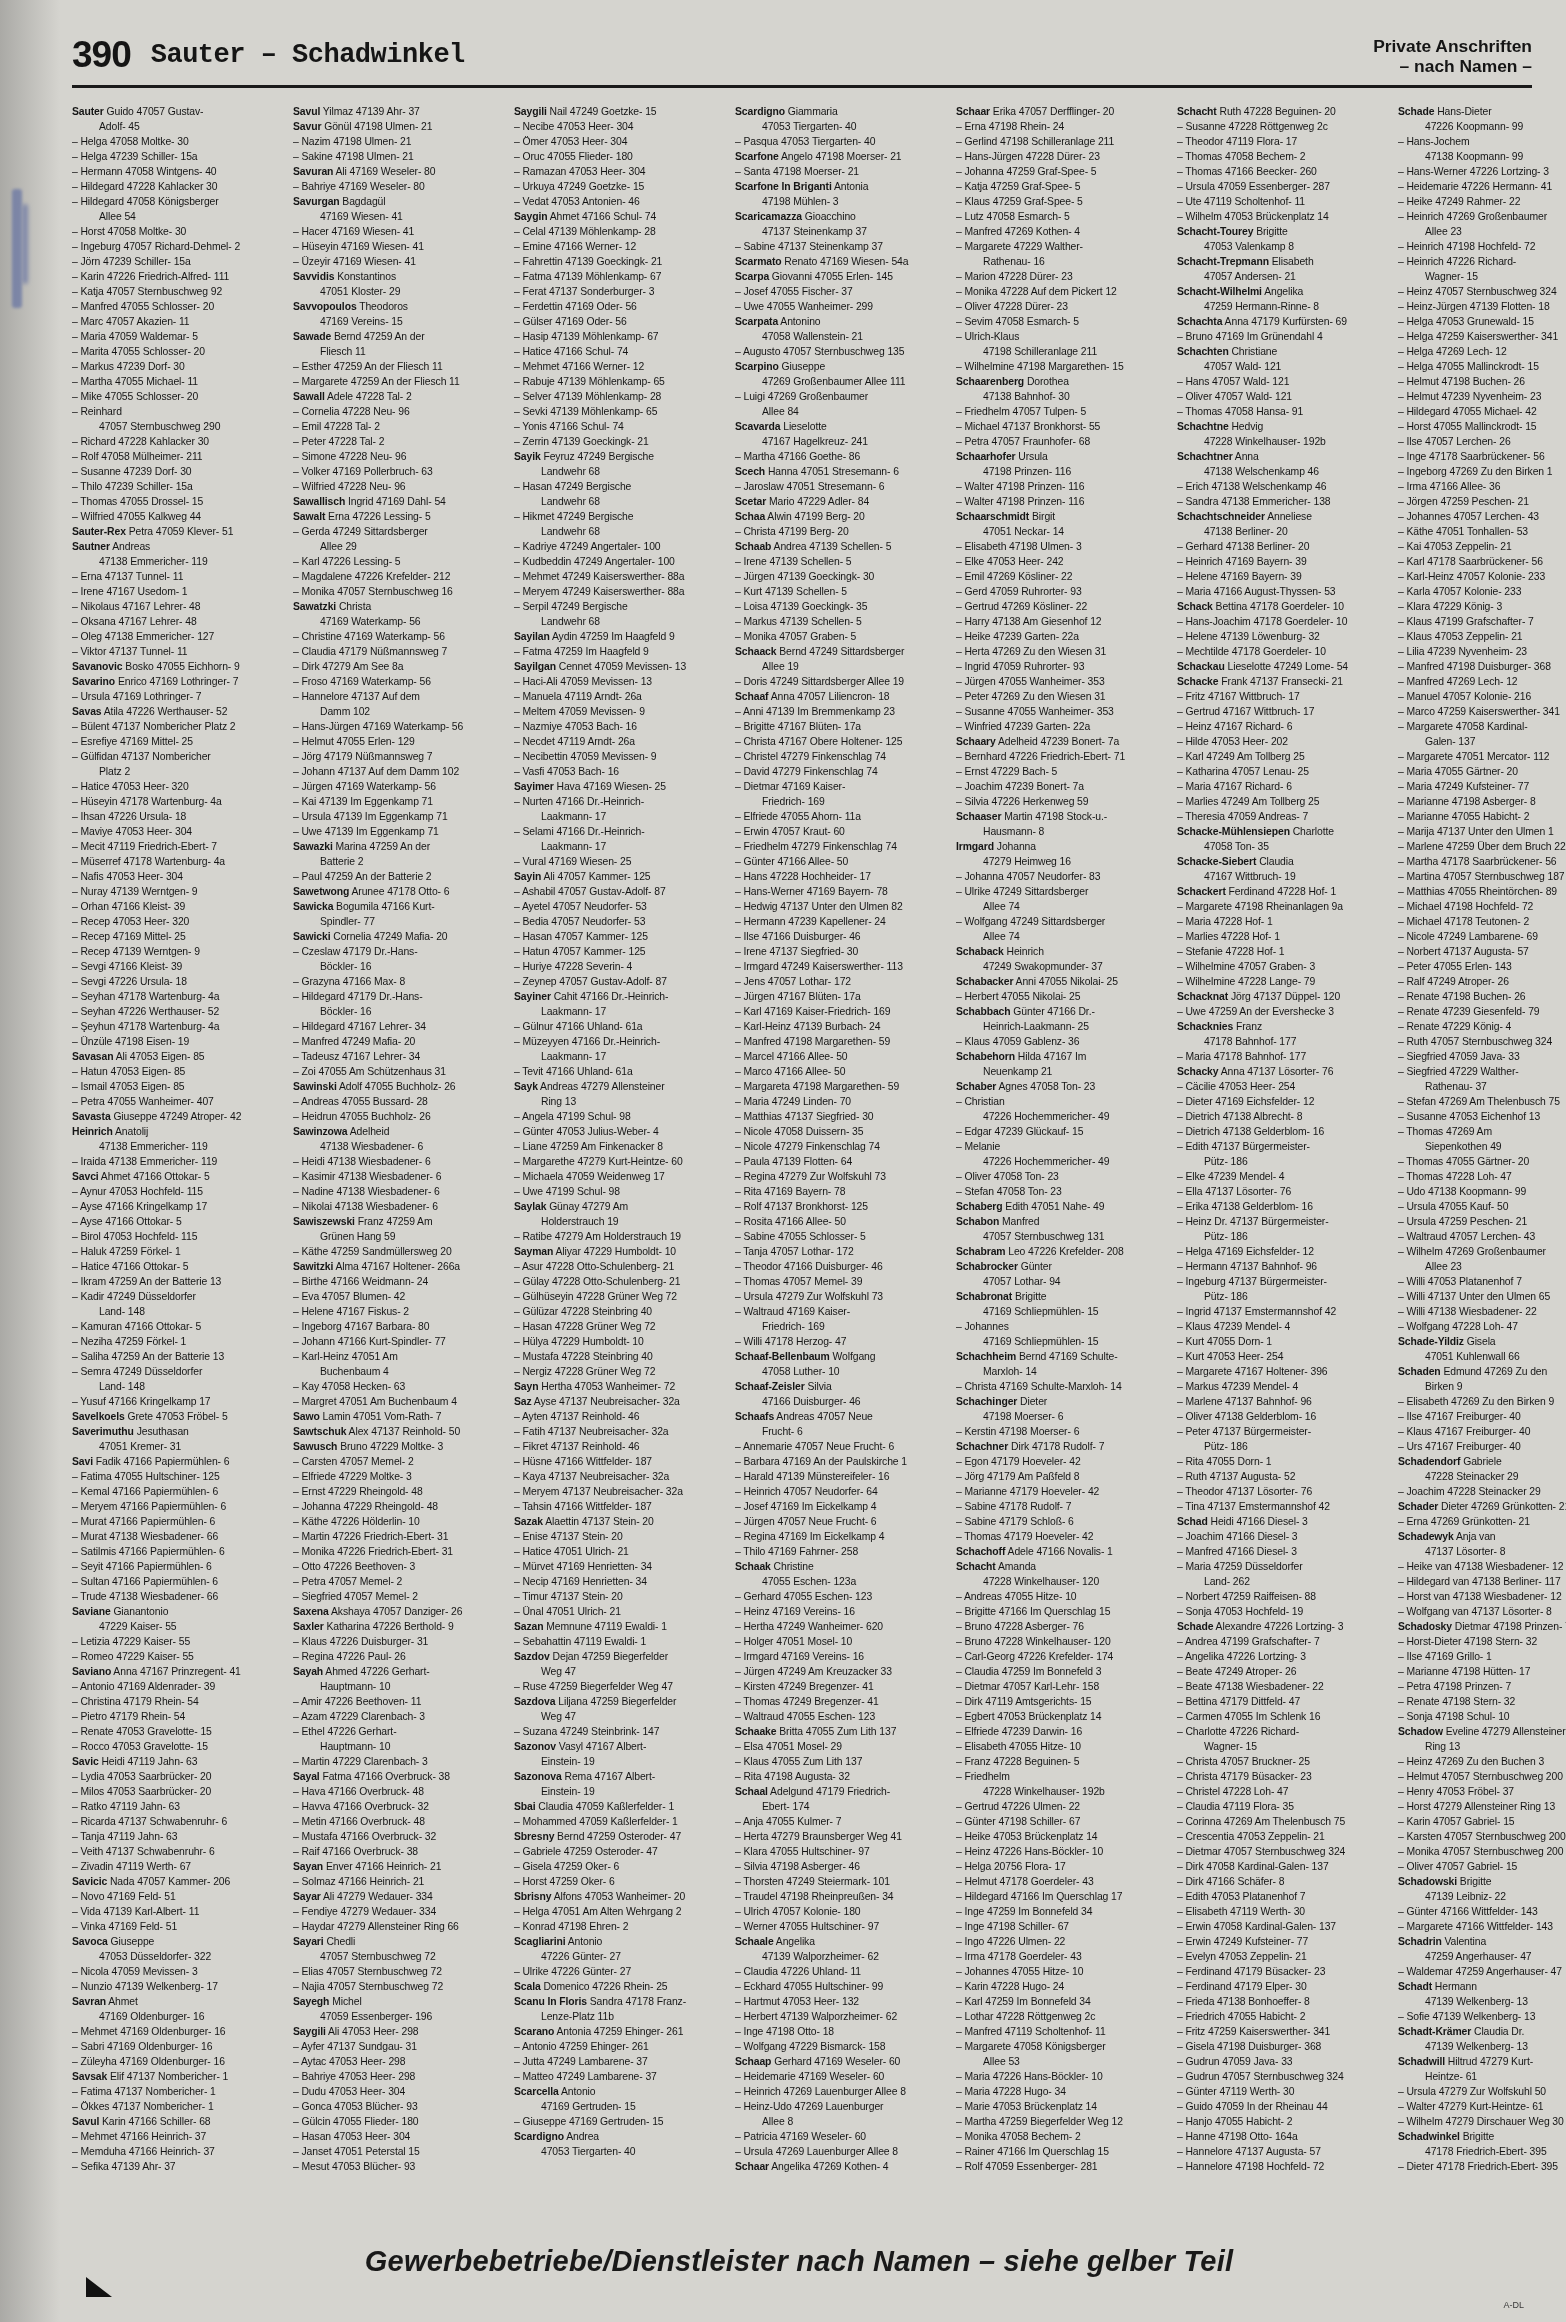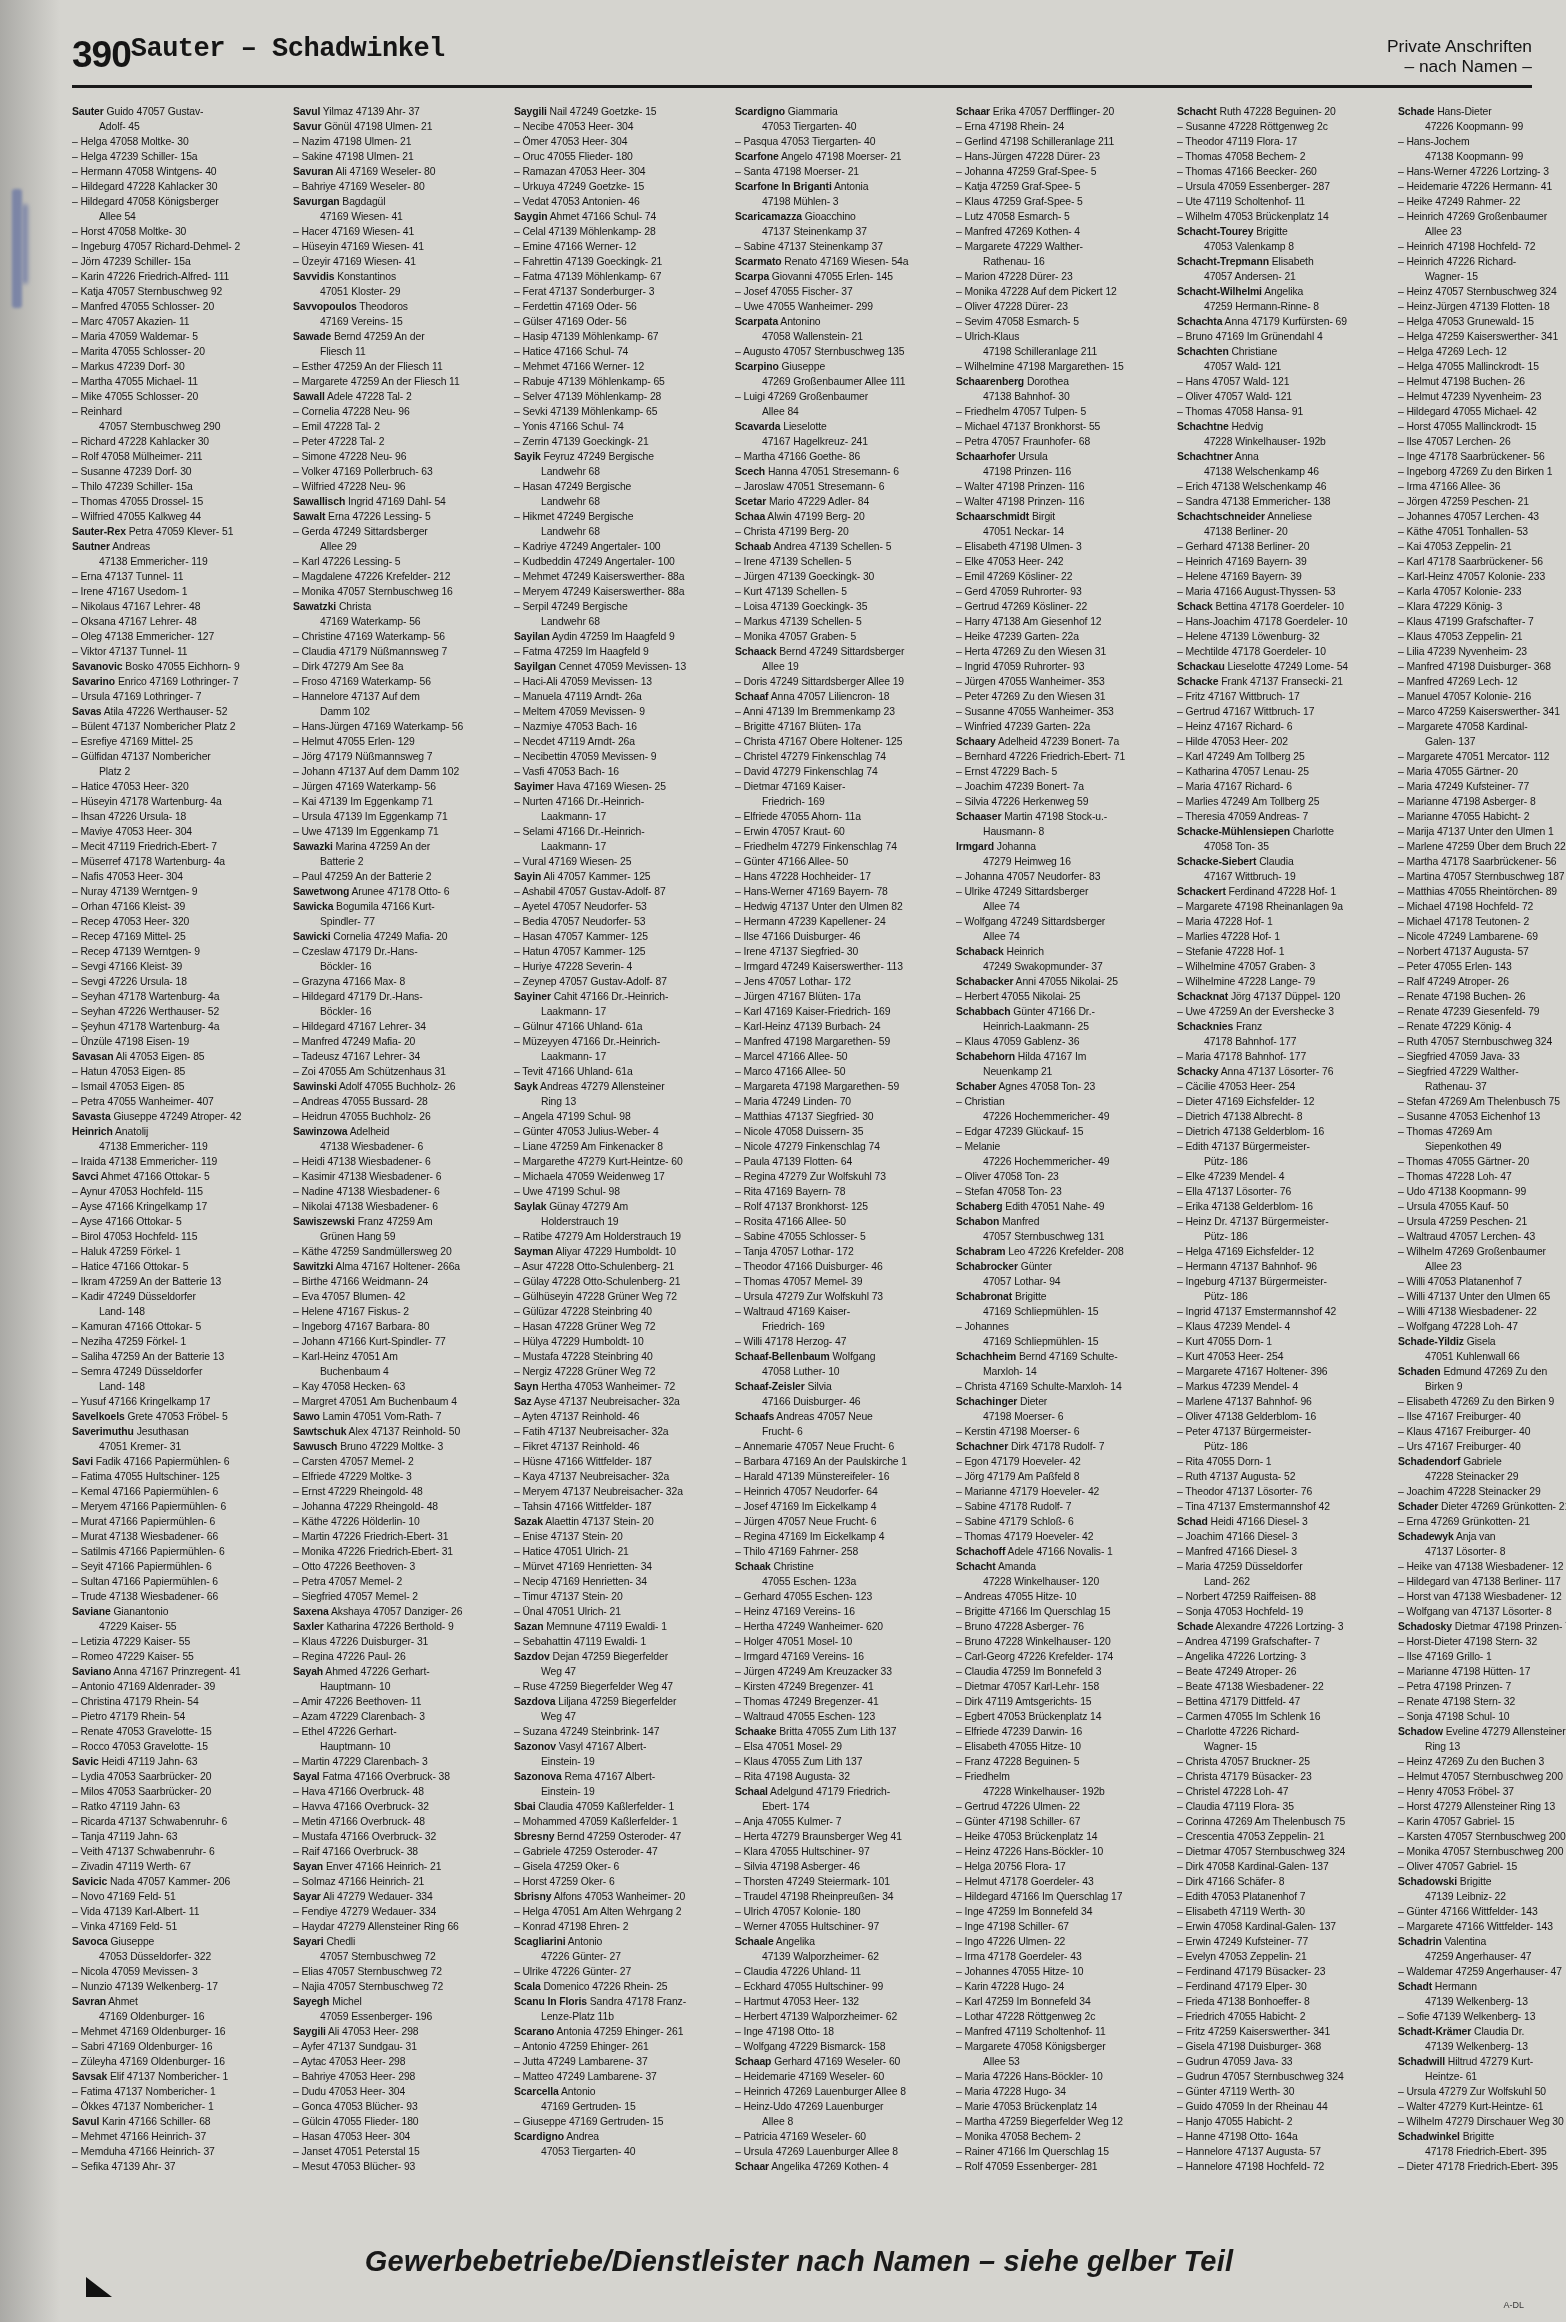--- a/index.html
+++ b/index.html
@@ -12,24 +12,24 @@
     overflow:hidden;
   }
   .scan-shade{position:absolute;left:0;top:0;bottom:0;width:60px;
     background:linear-gradient(to right,rgba(90,90,88,.35),rgba(90,90,88,0));}
   .margin-stamp{position:absolute;left:8px;top:189px;width:26px;height:139px;opacity:.55;}
   .margin-stamp div{background:#4e5f9e;border-radius:3px;}
   .ms1{width:10px;height:119px;margin-left:4px;filter:blur(1.5px);}
   .ms2{width:6px;height:80px;margin-left:14px;margin-top:-104px;filter:blur(2px);}
   .page{position:absolute;left:72px;top:34px;right:34px;}
   .hdr{display:flex;justify-content:space-between;align-items:flex-start;}
-  .hdr-left{display:flex;align-items:flex-start;}
+  .hdr-left{display:flex;align-items:center;gap:20px;}
   .pgnum{font-size:37px;font-weight:bold;letter-spacing:-1px;}
   .pgtitle{font-size:27px;font-weight:bold;letter-spacing:-0.5px;font-family:Liberation Mono, monospace;}
-  .hdr-right{text-align:right;font-weight:normal;font-size:17.4px;line-height:20px;padding-top:2px;}
+  .hdr-right{text-align:right;font-weight:bold;font-size:17.4px;line-height:20px;padding-top:2px;}
   .rule{height:3px;background:#1a1a1a;margin-top:9px;}
   .cols{display:flex;gap:13px;margin-top:16px;}
   .col{width:208px;flex:0 0 auto;}
   .line{font-size:10.4px;line-height:15px;height:15px;white-space:nowrap;overflow:hidden;letter-spacing:-0.1px;}
   .line.cont{padding-left:27px;}
   .line b{font-weight:bold;}
   .footer{position:absolute;left:0;right:0;top:2245px;text-align:center;
     font-size:29px;font-weight:bold;font-style:italic;letter-spacing:0.2px;color:#191919;margin-left:32px;}
   .corner{position:absolute;right:42px;top:2300px;font-size:9px;color:#3a3a3a;}
   .wedge{position:absolute;left:86px;top:2277px;width:0;height:0;

